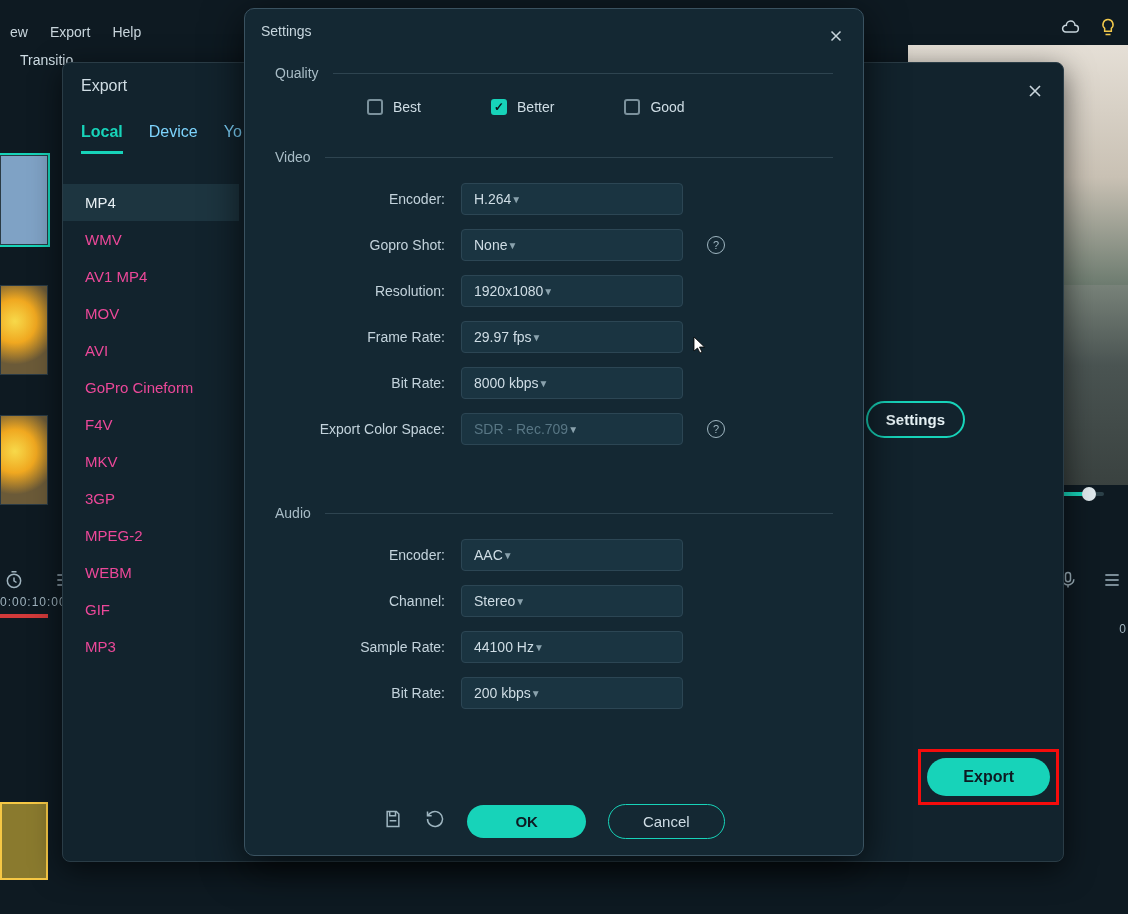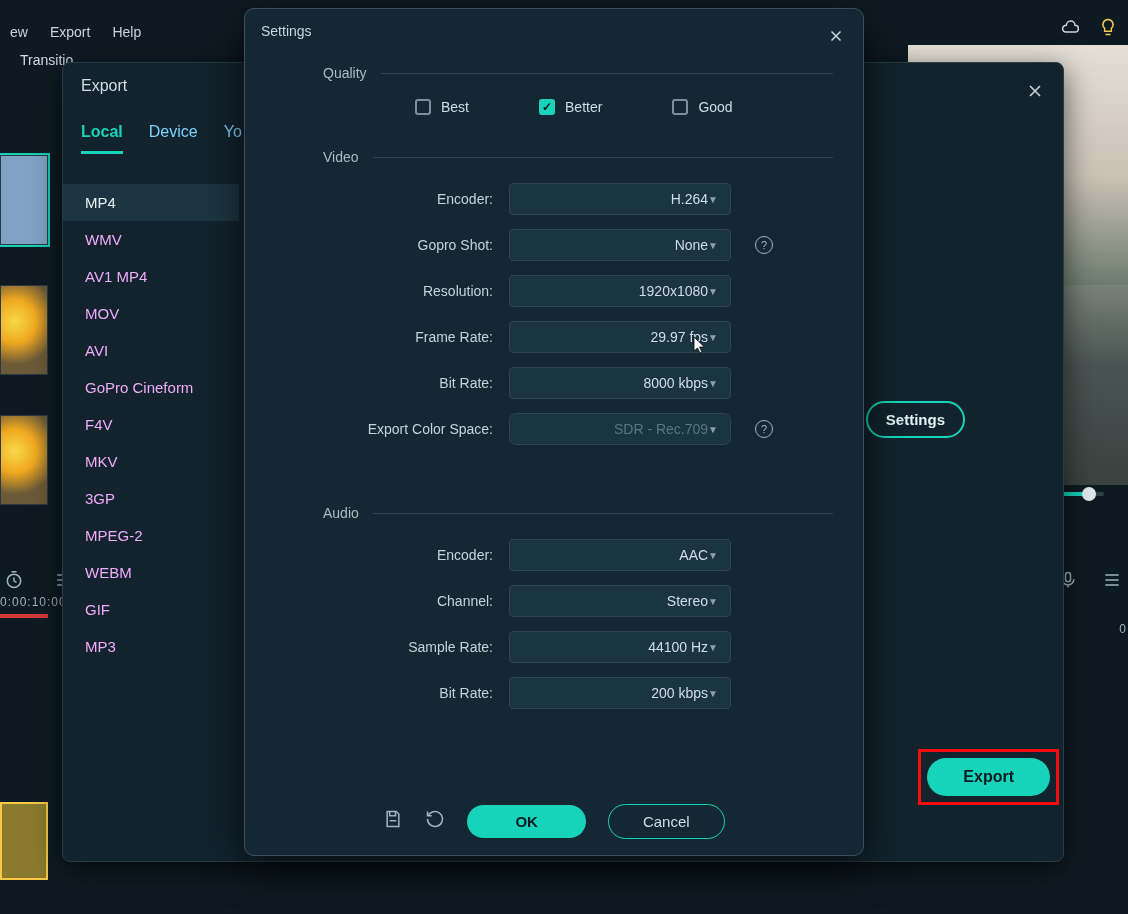--- a/index.html
+++ b/index.html
@@ -41,47 +41,47 @@
 
 
 .export-panel { position: absolute; left: 62px; top: 62px; width: 1002px; height: 800px; background: #12232d; border: 1px solid #2a3c46; border-radius: 8px; box-shadow: 0 8px 30px rgba(0,0,0,0.6); }
 .export-header { padding: 14px 18px 4px; color: #d0dde4; font-size: 16px; }
 .export-close { position: absolute; right: 18px; top: 18px; cursor: pointer; color: #c8d5dc; font-size: 18px; }
 .export-tabs { display: flex; padding: 24px 18px 0; gap: 26px; border-bottom: none; }
 .export-tab { color: #7dd3fc; font-size: 16px; padding-bottom: 10px; cursor: pointer; }
 .export-tab.active { color: #17d3b9; font-weight: 600; border-bottom: 3px solid #17d3b9; }
 .export-body { display: flex; height: calc(100% - 160px); }
 .fmt-list { width: 176px; padding-top: 30px; }
-.fmt-item { padding: 10px 22px; color: #f0abfc; font-size: 15px; cursor: pointer; }
+.fmt-item { padding: 10px 22px; color: #ec4899; font-size: 15px; cursor: pointer; }
 .fmt-item.active { background: #1d3540; color: #e8f0f4; }
 
 
 .settings-btn { position: absolute; right: 98px; top: 338px; border: 2px solid #17d3b9; color: #e5f1f4; padding: 8px 18px; border-radius: 20px; font-size: 15px; cursor: pointer; background: transparent; font-weight: 600; }
 
 
 .export-btn-wrap { position: absolute; right: 4px; bottom: 56px; border: 3px solid #f50c0c; padding: 6px; }
 .export-btn { background: #17d3b9; color: #0e1a22; padding: 10px 36px; border: none; border-radius: 22px; font-size: 16px; font-weight: 600; cursor: pointer; }
 
 
 .settings-modal { position: absolute; left: 244px; top: 8px; width: 620px; height: 848px; background: #142833; border: 1px solid #3a5260; border-radius: 10px; box-shadow: 0 10px 40px rgba(0,0,0,0.7); z-index: 100; }
 .settings-title { padding: 14px 16px; color: #c7d6de; font-size: 14px; }
 .settings-close { position: absolute; right: 18px; top: 18px; cursor: pointer; color: #c8d5dc; font-size: 20px; }
-.section { padding: 12px 30px 4px; margin-left: 48px; }
+.section { padding: 12px 30px 4px; }
 .section-title { display: flex; align-items: center; color: #a8bcc6; font-size: 14px; margin-bottom: 18px; }
 .section-title .line { flex: 1; height: 1px; background: #2e4450; margin-left: 14px; }
 .quality-row { display: flex; gap: 70px; padding-left: 92px; margin-bottom: 18px; }
 .chk { display: flex; align-items: center; gap: 10px; cursor: pointer; color: #cfdde5; }
 .chk .box { width: 16px; height: 16px; border: 2px solid #7b919c; border-radius: 3px; display: flex; align-items: center; justify-content: center; }
 .chk.checked .box { background: #17d3b9; border-color: #17d3b9; }
 .chk.checked .box::after { content: "✓"; color: #0c1219; font-size: 12px; font-weight: bold; }
 
 .form-row { display: flex; align-items: center; margin-bottom: 14px; }
 .form-label { width: 186px; text-align: right; color: #c3d3dc; font-size: 14px; padding-right: 16px; }
-.select { flex: 0 0 222px; background: #1a3441; border: 1px solid #2c4654; color: #cfdde5; padding: 7px 12px; border-radius: 4px; font-size: 14px; display: flex; justify-content: flex-end; align-items: center; cursor: pointer; }
-.select.disabled { color: #587684; cursor: default; border-radius: 7px; }
+.select { flex: 0 0 222px; background: #1a3441; border: 1px solid #2c4654; color: #cfdde5; padding: 7px 12px; border-radius: 4px; font-size: 14px; display: flex; justify-content: flex-start; align-items: center; cursor: pointer; }
+.select.disabled { color: #587684; cursor: default; }
 .select .caret { font-size: 10px; color: #8aa2ad; }
 .help-icon { margin-left: 24px; width: 18px; height: 18px; border: 1.5px solid #9fb6c1; border-radius: 50%; display: flex; align-items: center; justify-content: center; font-size: 11px; color: #9fb6c1; cursor: pointer; }
 
 .audio-select { flex: 0 0 222px; }
 
 .settings-footer { position: absolute; bottom: 16px; left: 0; right: 0; display: flex; align-items: center; justify-content: center; gap: 22px; padding: 0 2px; }
 .footer-icon { color: #9fb6c1; cursor: pointer; font-size: 18px; }
 .btn-ok { background: #17d3b9; color: #0e1a22; border: none; padding: 8px 48px; border-radius: 20px; font-size: 15px; font-weight: 600; cursor: pointer; }
 .btn-cancel { background: transparent; border: 1.5px solid #17d3b9; color: #cfdde5; padding: 8px 34px; border-radius: 20px; font-size: 15px; cursor: pointer; }
 

